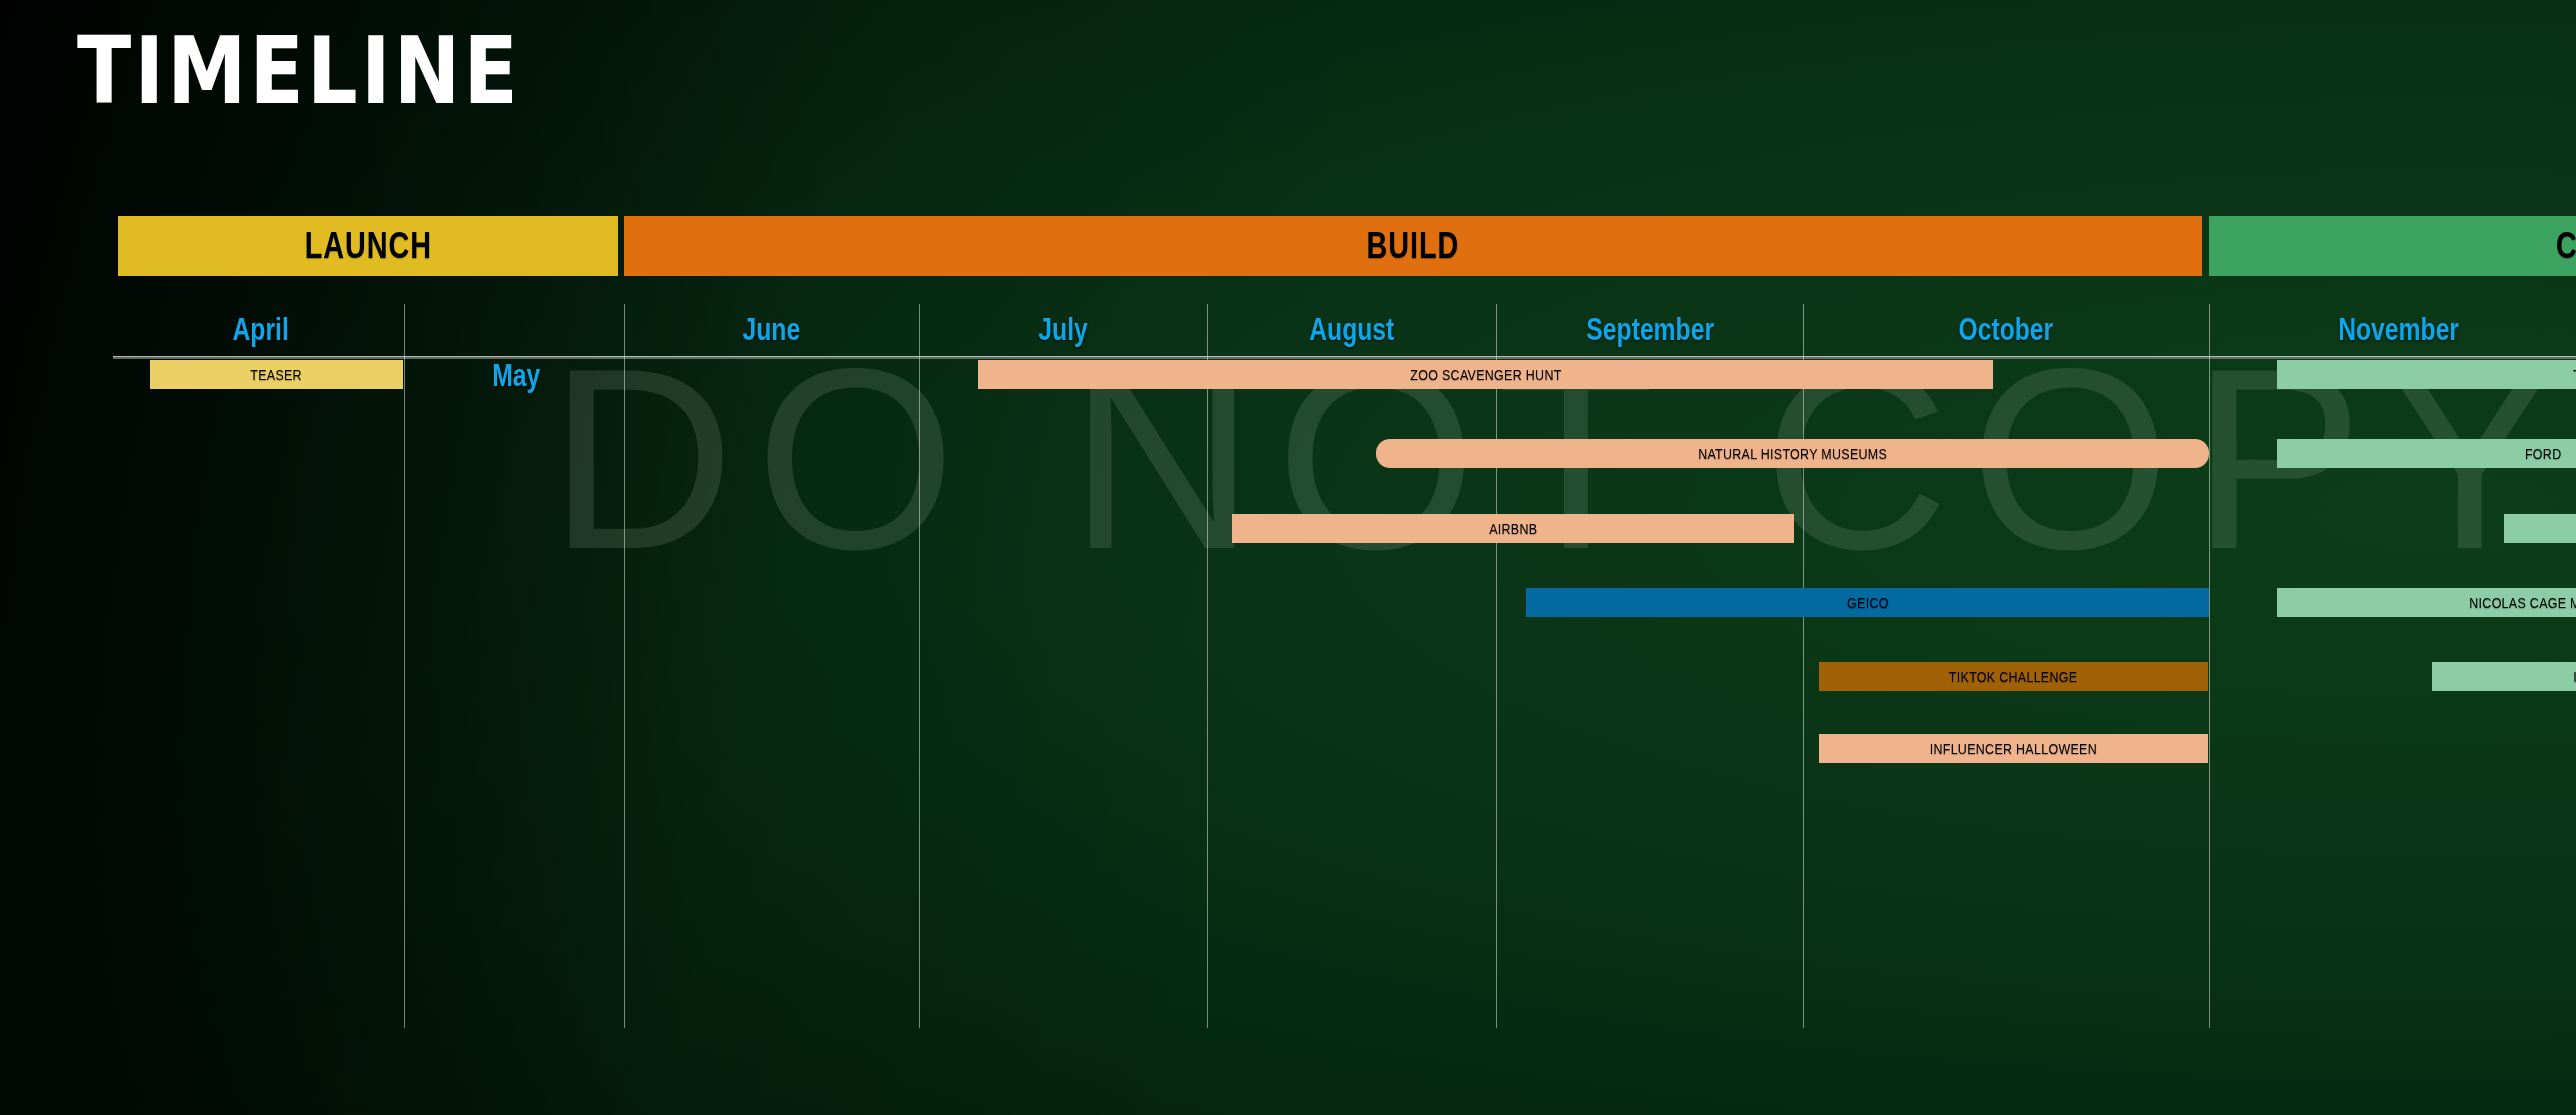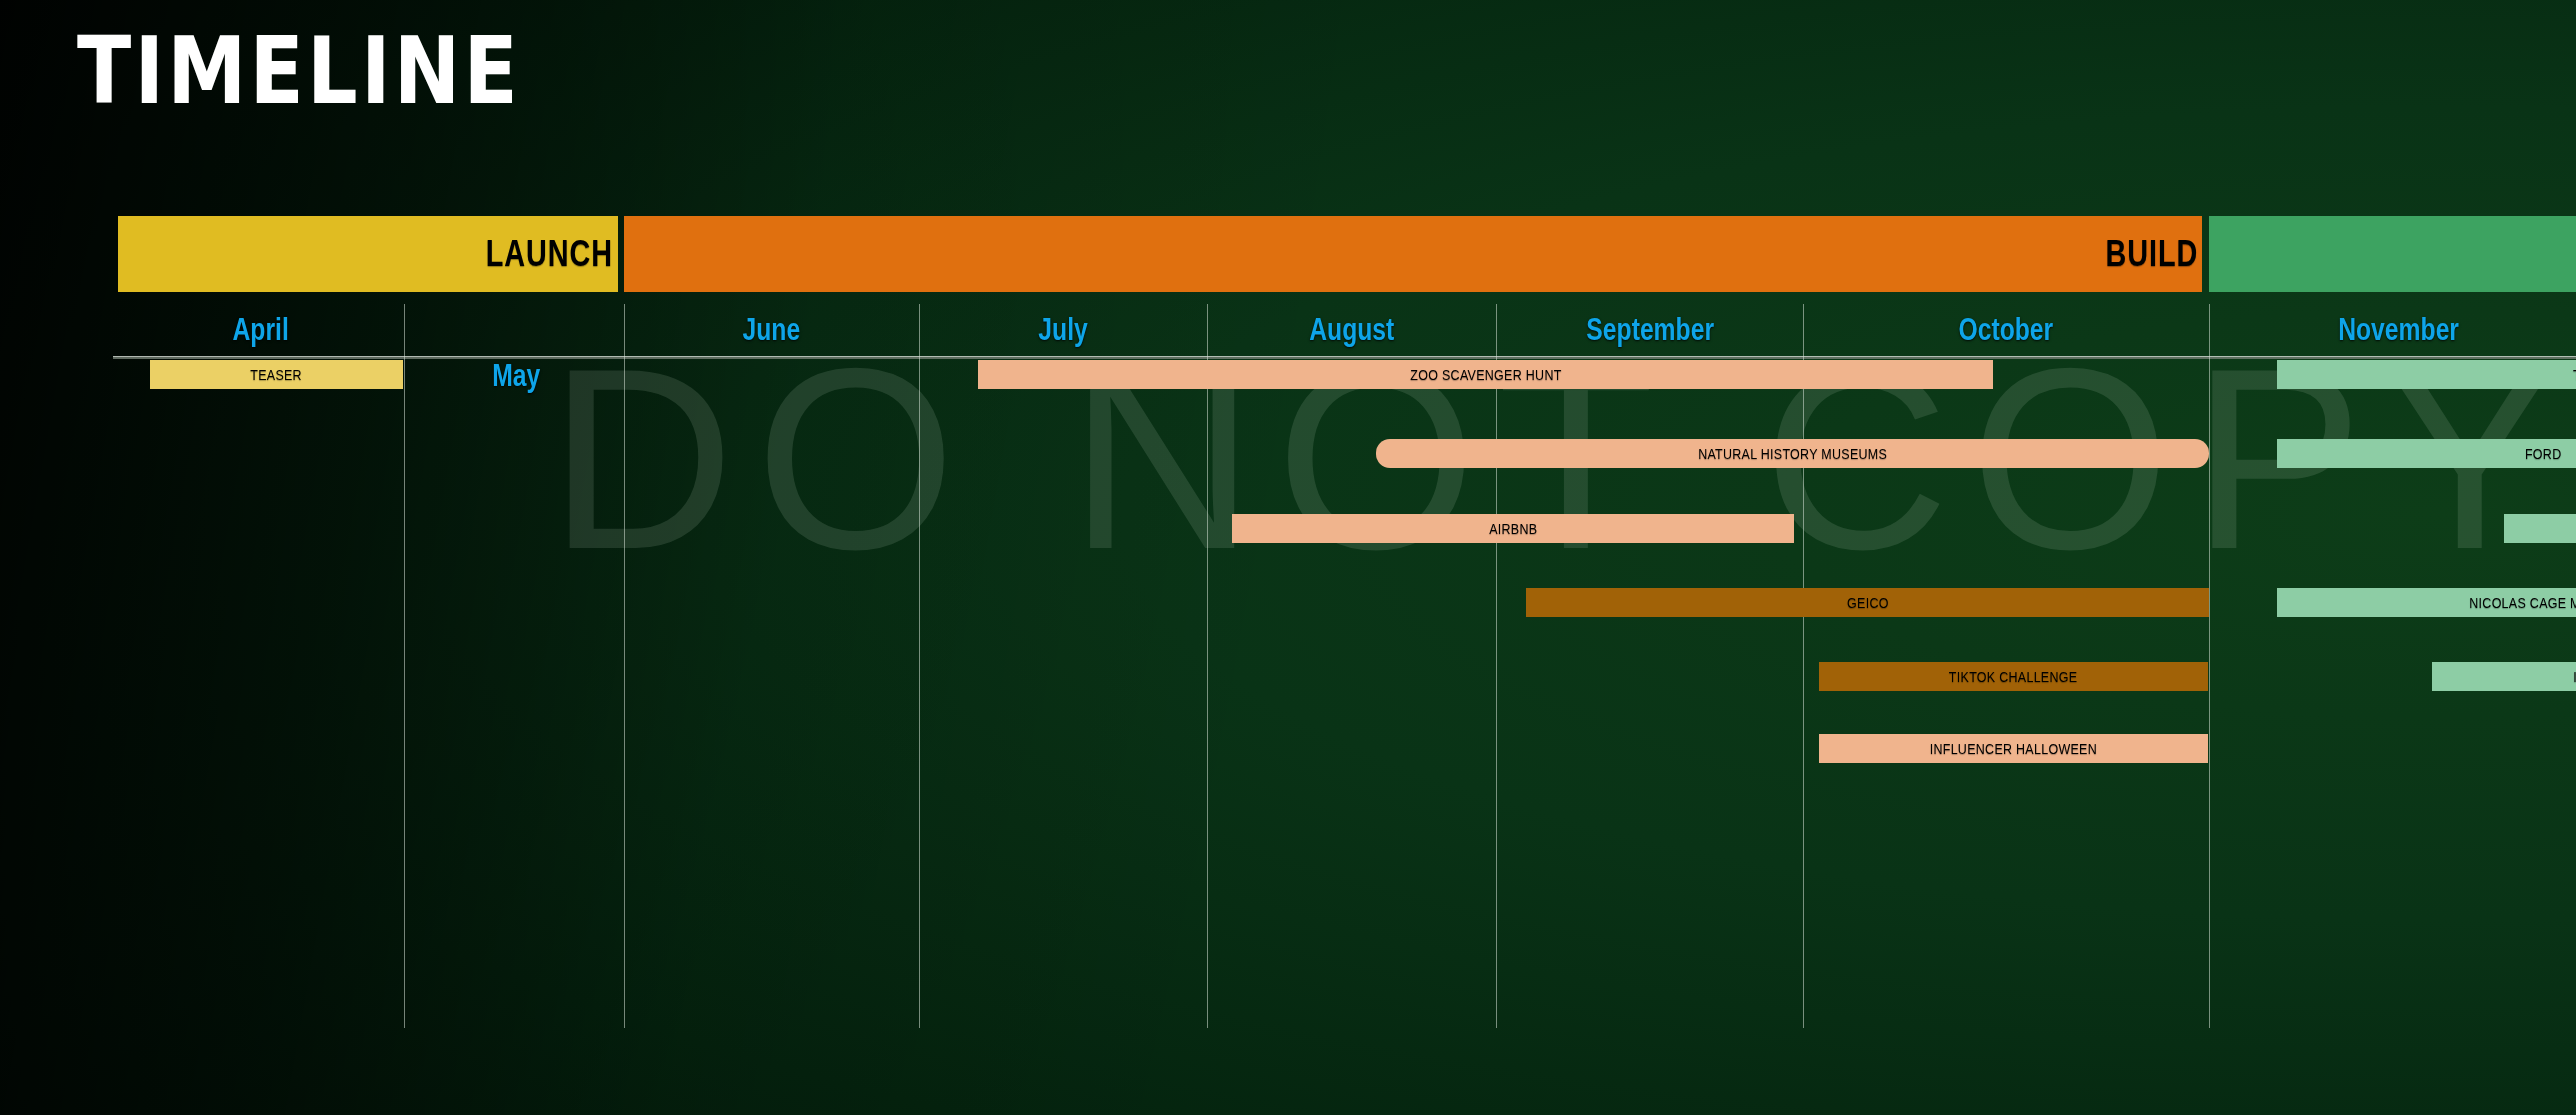--- a/index.html
+++ b/index.html
@@ -56,22 +56,22 @@
   
   #timeline{
     position:absolute;
     left:118px;top:216px;
     width:2889px;height:814px;
   }
 
   
   .phase-row{position:absolute;left:0;top:0;width:100%;height:80px;}
   .phase{
-    position:absolute;top:0;height:76px;
-    display:flex;align-items:center;justify-content:flex-end;
+    position:absolute;top:0;height:60px;
+    display:flex;align-items:center;justify-content:center;
     color:#000000;
     font-family:"Liberation Sans", sans-serif;
     font-weight:bold;
     font-size:31px;
     letter-spacing:1px;
     transform-origin:center;
   }
   .phase .phase-label{
     display:block;
     transform:scaleY(1.22) scaleX(0.93);
@@ -207,21 +207,21 @@
       <span class="bar-label">FORD</span>
     </div>
 
     <div class="bar" style="left:1114px;top:298px;width:562px;background:#F0B48D;">
       <span class="bar-label">AIRBNB</span>
     </div>
     <div class="bar" style="left:2386px;top:298px;width:503px;background:#8DCDA5;">
       
     </div>
 
-    <div class="bar" style="left:1408px;top:372px;width:683px;background:#a16207;">
+    <div class="bar" style="left:1408px;top:372px;width:683px;background:#0369a1;">
       <span class="bar-label">GEICO</span>
     </div>
     <div class="bar" style="left:2159px;top:372px;width:532px;background:#8DCDA5;">
       <span class="bar-label">NICOLAS CAGE MEMES</span>
     </div>
 
     <div class="bar" style="left:1701px;top:446px;width:389px;background:#a16207;">
       <span class="bar-label">TIKTOK CHALLENGE</span>
     </div>
     <div class="bar" style="left:2314px;top:446px;width:376px;background:#8DCDA5;">

